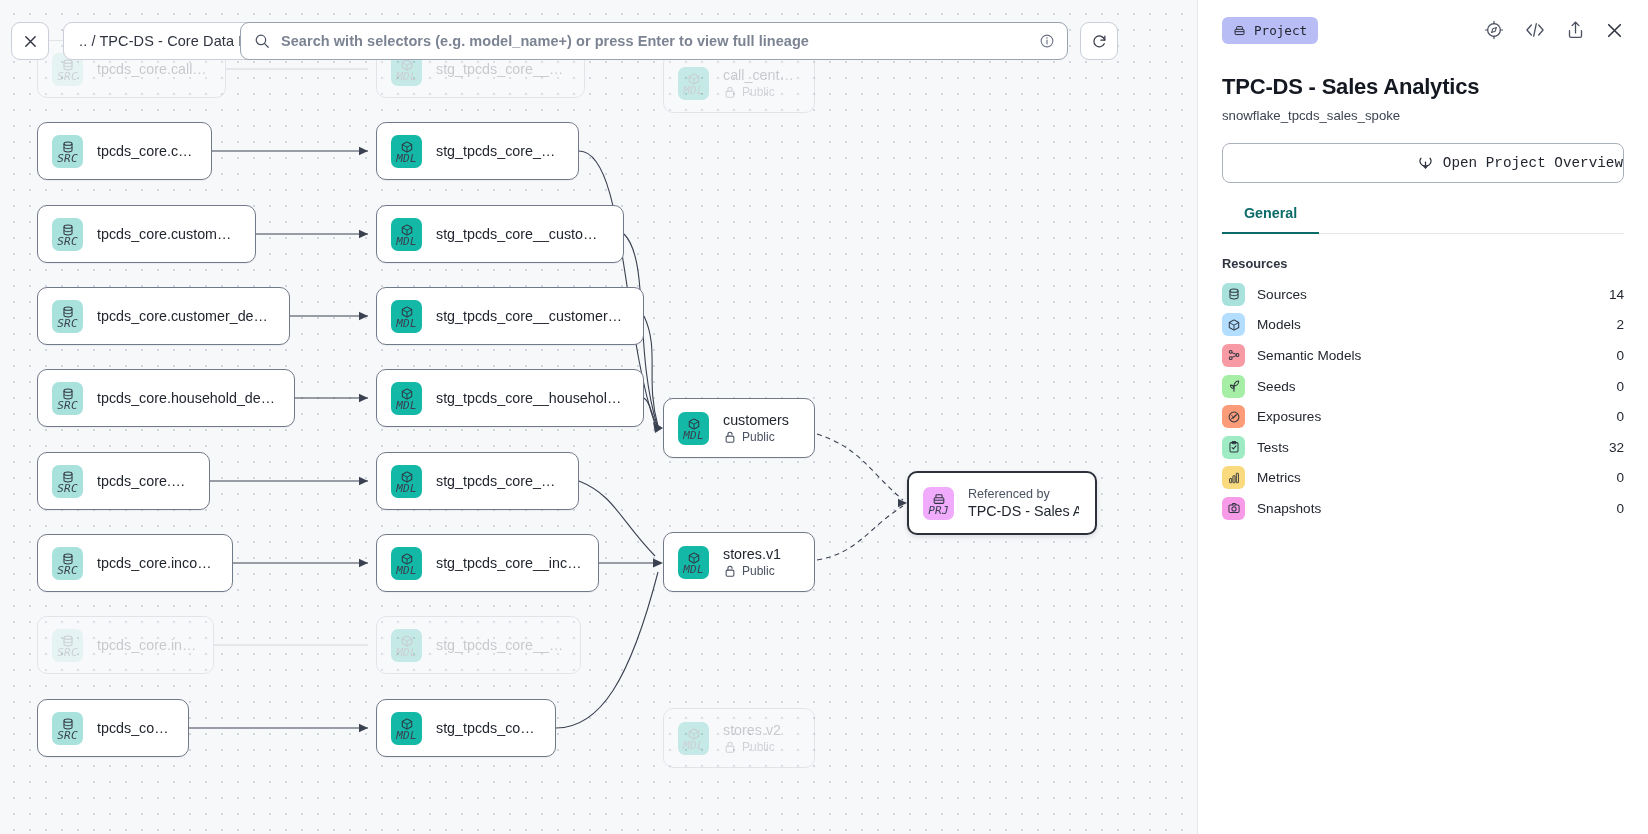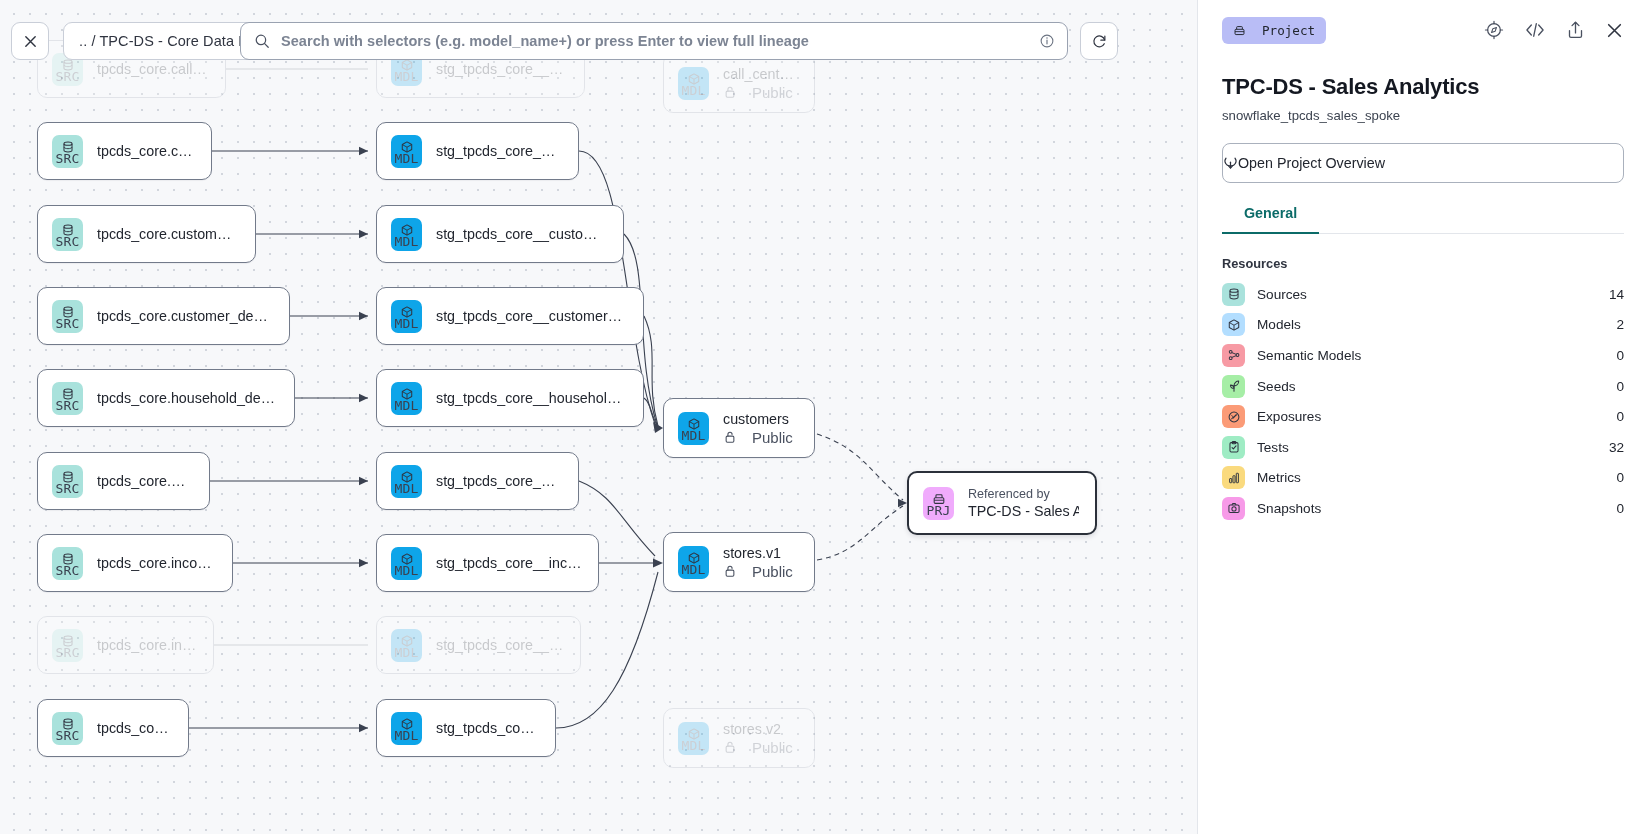--- a/index.html
+++ b/index.html
@@ -75,66 +75,66 @@
     border: 2px solid #2b303a;
     box-shadow: 0 2px 5px rgba(20,25,35,.13);
   }
   .badge {
     width: 31px; height: 33px; border-radius: 7px;
     display: flex; flex-direction: column; align-items: center; justify-content: center;
     gap: 0px; flex: none;
   }
   .badge .bt {
     font-family: "DejaVu Sans Mono", monospace;
-    font-size: 13px; line-height: 9px; letter-spacing: .2px;
-    color: #3a4150; font-weight: 500;
+    font-size: 11px; line-height: 9px; letter-spacing: .2px;
+    color: #3a4150; font-weight: 500; font-style: italic;
   }
   .badge.src { background: #a9e2dc; }
-  .badge.mdl { background: #0ea5e9; }
+  .badge.mdl { background: #14b8a6; }
   .badge.prj { background: #f0abfc; }
   .node-labels { display: flex; flex-direction: column; gap: 2px; min-width: 0; overflow: hidden; }
   .node-title { overflow: hidden; text-overflow: ellipsis; white-space: nowrap; }
   .node-sub {
-    display: flex; align-items: center; gap: 15px;
-    font-size: 15px; color: #4a5160;
+    display: flex; align-items: center; gap: 5px;
+    font-size: 12px; color: #4a5160;
   }
   .node-eyebrow { font-size: 12.6px; color: #4a5160; }
   .node-strong { font-size: 14.3px; color: #22262f; }
 
   svg.edges { position: absolute; inset: 0; width: 1197px; height: 834px; z-index: 5; }
 
   
   .side-pane {
     width: 451px; height: 834px; background: #fff;
     border-left: 1px solid #e3e6eb;
     padding: 0 24px;
     position: relative;
   }
   .side-head {
     height: 56px; display: flex; align-items: center; gap: 10px;
     padding-top: 4px;
   }
   .proj-chip {
-    display: inline-flex; align-items: center; gap: 16px;
+    display: inline-flex; align-items: center; gap: 8px;
     background: #b9bdf6; border-radius: 6px;
     height: 27px; padding: 0 11px;
     font-family: "DejaVu Sans Mono", monospace;
     font-size: 12.6px; color: #22262f;
   }
   .head-icons { margin-left: auto; display: flex; align-items: center; gap: 20px; }
   .hicon { color: #4a5160; display: flex; align-items: center; cursor: pointer; }
 
   .side-title { font-size: 22px; font-weight: bold; color: #141821; margin-top: 18px; letter-spacing: -.2px; }
   .side-sub { font-size: 13.2px; color: #3c4350; margin-top: 8px; }
 
   .overview-btn {
     margin-top: 20px; height: 40px; width: 100%;
     border: 1px solid #aab1bd; border-radius: 8px;
-    background: #fff; display: flex; align-items: center; justify-content: flex-start;
-    font-size: 14.3px; color: #22262f; cursor: pointer;
+    background: #fff; display: flex; align-items: center; justify-content: flex-end;
+    gap: 10px; font-size: 14.3px; color: #22262f; cursor: pointer; font-family: Liberation Mono, monospace;
   }
 
   .tabs {
     margin-top: 22px; display: flex; gap: 0;
     border-bottom: 1px solid #e3e6eb;
   }
   .tab {
     display: flex; align-items: center; gap: 9px;
     padding: 0 22px 11px 22px;
     font-size: 14.3px; color: #3c4350; cursor: pointer;

